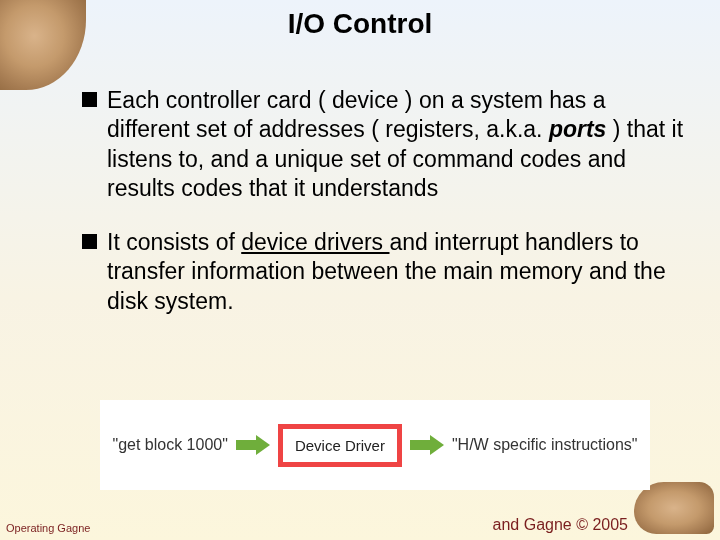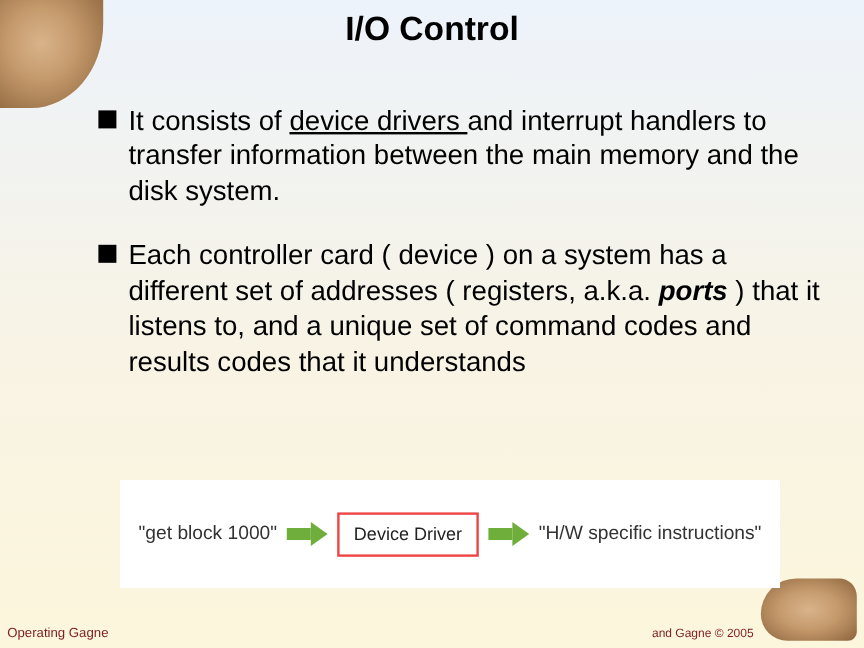--- a/index.html
+++ b/index.html
@@ -44,50 +44,50 @@
   }
   .arrow::before {
     content: ""; position: absolute; left: 0; top: 4px; width: 20px; height: 10px;
     background: #6fae3b;
   }
   .arrow::after {
     content: ""; position: absolute; left: 20px; top: -1px; width: 0; height: 0;
     border-left: 14px solid #6fae3b; border-top: 10px solid transparent; border-bottom: 10px solid transparent;
   }
   .dbox {
-    border: 2px solid #ef4444; padding: 8px 12px; color: #222; font-family: Arial, sans-serif;
+    border: 5px solid #ef4444; padding: 8px 12px; color: #222; font-family: Arial, sans-serif;
     font-size: 15px;
   }
   .footer-left {
     position: absolute; left: 6px; bottom: 6px; font-size: 11px; color: #7a1f1f;
   }
   .footer-right {
-    position: absolute; right: 92px; bottom: 6px; font-size: 10px; color: #7a1f1f;
+    position: absolute; right: 92px; bottom: 6px; font-size: 16px; color: #7a1f1f;
   }
 </style>
 </head>
 <body>
 
 <div class="slide">
   <div class="dino-tl"></div>
   <div class="dino-br"></div>
 
   <div class="title">I/O Control</div>
 
   <div class="bullets">
     <div class="bullet">
       <div class="marker"></div>
       <div class="btxt">
-        <span>It consists of </span><span class="ul">device drivers </span><span>and interrupt handlers to transfer information between the main memory and the disk system.</span>
+        <span>Each controller card ( device ) on a system has a different set of addresses ( registers, a.k.a. </span><span class="bi">ports</span><span> ) that it listens to, and a unique set of command codes and results codes that it understands</span>
       </div>
     </div>
     <div class="bullet">
       <div class="marker"></div>
       <div class="btxt">
-        <span>Each controller card ( device ) on a system has a different set of addresses ( registers, a.k.a. </span><span class="bi">ports</span><span> ) that it listens to, and a unique set of command codes and results codes that it understands</span>
+        <span>It consists of </span><span class="ul">device drivers </span><span>and interrupt handlers to transfer information between the main memory and the disk system.</span>
       </div>
     </div>
   </div>
 
   <div class="diagram">
     <span class="dlabel">"get block 1000"</span>
     <span class="arrow"></span>
     <span class="dbox">Device Driver</span>
     <span class="arrow"></span>
     <span class="dlabel">"H/W specific instructions"</span>

